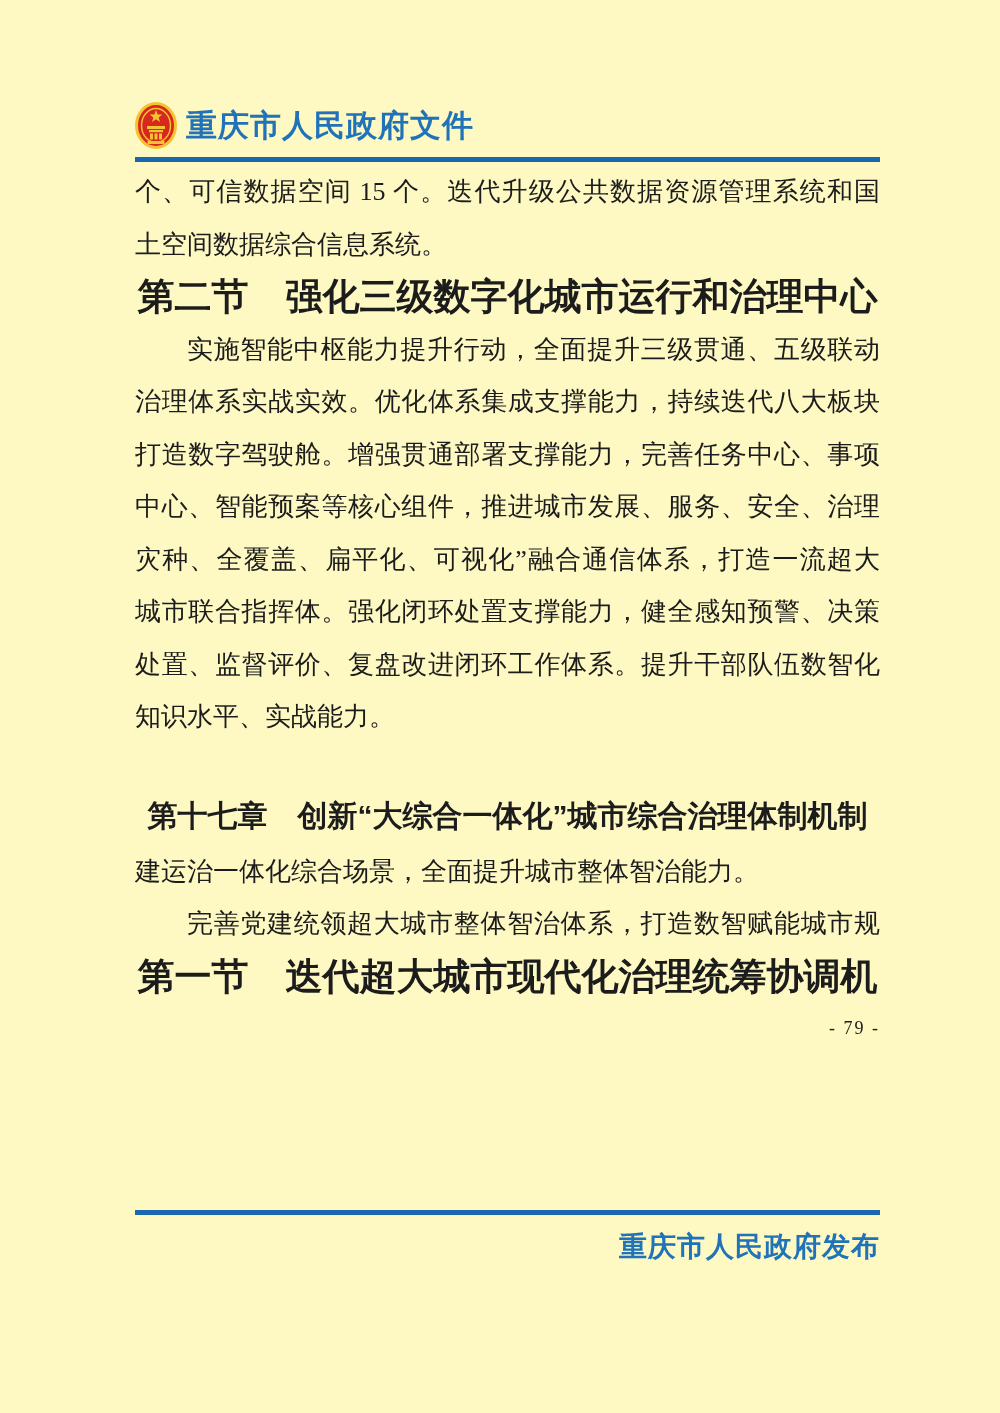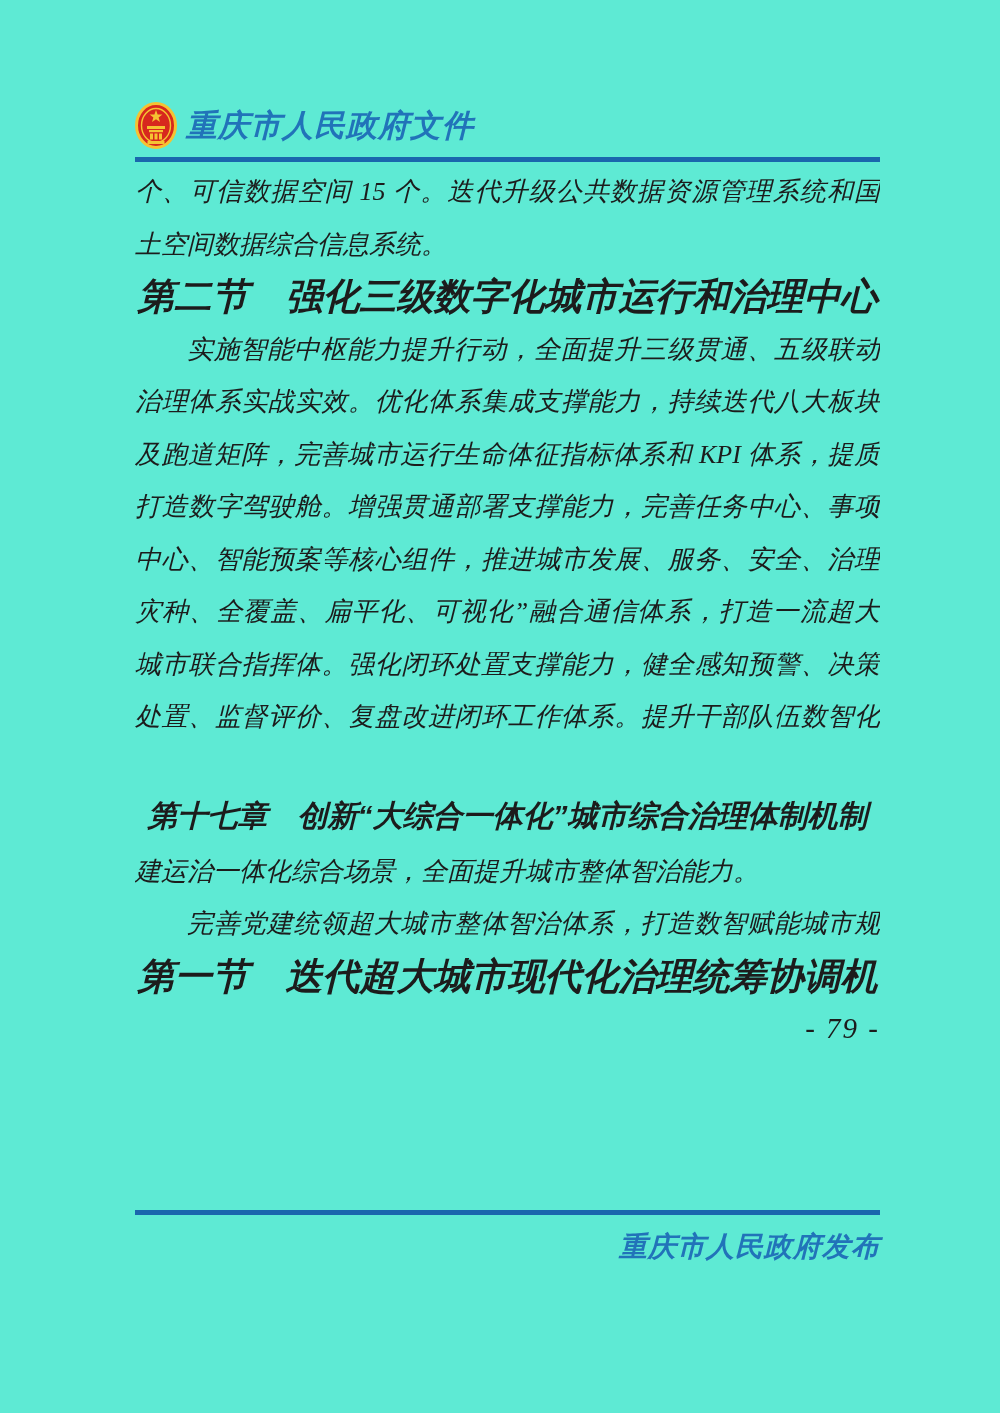--- a/index.html
+++ b/index.html
@@ -4,21 +4,21 @@
 <style>
   * { margin:0; padding:0; box-sizing:border-box; }
   html,body { background:#ffffff; }
   body {
     width:1000px; height:1413px;
     font-family:"Liberation Serif", serif;
     color:#1c1c1c;
     position:relative;
     overflow:hidden;
   }
-  .page { position:absolute; inset:0; background:#5eead4;font-style:italic; }
+  .page { position:absolute; inset:0; background:#fef9c3; }
 
   
   .doc-header {
     position:absolute; left:135px; top:102px; width:745px;
     display:flex; align-items:center; gap:9px;
   }
   .emblem { width:42px; height:47px; flex:0 0 auto; }
   .header-title {
     font-family:"Liberation Sans", sans-serif;
     font-weight:bold; font-size:31px; color:#2173b9;
@@ -46,21 +46,21 @@
   .section-heading { font-size:37px; }
   .chapter-heading {
     font-family:"Liberation Sans", sans-serif;
     font-size:30px; height:60px; line-height:60px;
     margin-top:42px;
   }
 
   
   .page-number {
     height:34px; line-height:34px; margin-top:8px;
-    text-align:right; font-size:29px; letter-spacing:2px;
+    text-align:right; font-size:18px; letter-spacing:2px;
   }
   .doc-footer {
     position:absolute; left:135px; top:1228px; width:745px;
     text-align:right;
     font-family:"Liberation Sans", sans-serif;
     font-weight:bold; font-size:28px; color:#2173b9;
     letter-spacing:1px;
   }
 </style>
 </head>
@@ -83,26 +83,26 @@
     <span class="header-title">重庆市人民政府文件</span>
   </div>
   <div class="rule rule-top"></div>
 
   <div class="doc-body">
     <div class="bline just">个、可信数据空间 15 个。迭代升级公共数据资源管理系统和国</div>
     <div class="bline">土空间数据综合信息系统。</div>
     <div class="bheading section-heading">第二节　强化三级数字化城市运行和治理中心主轴功能</div>
     <div class="bline just ind">实施智能中枢能力提升行动，全面提升三级贯通、五级联动</div>
     <div class="bline just">治理体系实战实效。优化体系集成支撑能力，持续迭代八大板块</div>
-    <div class="bline just">及跑道矩阵，完善城市运行生命体征指标体系和 KPI 体系，提质</div>
     <div class="bline just">打造数字驾驶舱。增强贯通部署支撑能力，完善任务中心、事项</div>
     <div class="bline just">中心、智能预案等核心组件，推进城市发展、服务、安全、治理</div>
     <div class="bline just">灾种、全覆盖、扁平化、可视化”融合通信体系，打造一流超大</div>
     <div class="bline just">城市联合指挥体。强化闭环处置支撑能力，健全感知预警、决策</div>
     <div class="bline just">处置、监督评价、复盘改进闭环工作体系。提升干部队伍数智化</div>
+    <div class="bline">知识水平、实战能力。</div>
     <div class="bheading chapter-heading">第十七章　创新“大综合一体化”城市综合治理体制机制</div>
     <div class="bline">建运治一体化综合场景，全面提升城市整体智治能力。</div>
     <div class="bline just ind">完善党建统领超大城市整体智治体系，打造数智赋能城市规</div>
     <div class="bheading section-heading">第一节　迭代超大城市现代化治理统筹协调机制</div>
     <div class="page-number">- 79 -</div>
   </div>
 
   <div class="rule rule-bottom"></div>
   <div class="doc-footer">重庆市人民政府发布</div>
 

